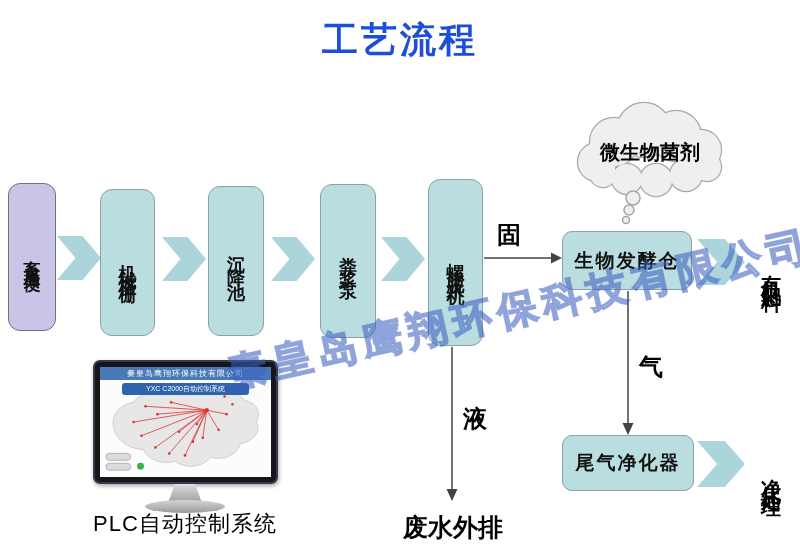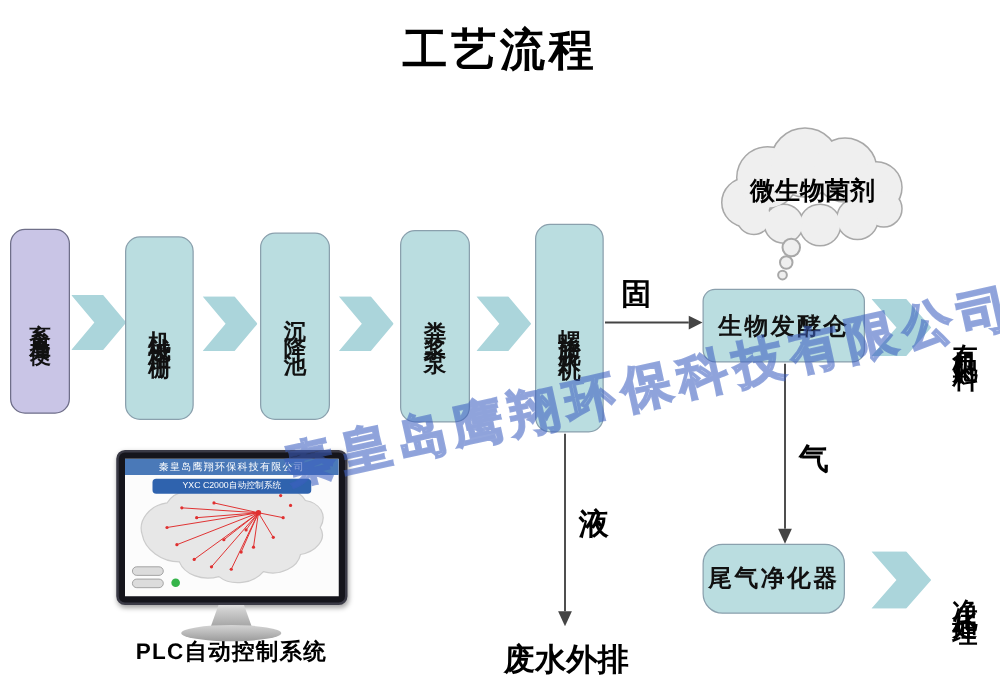--- a/index.html
+++ b/index.html
@@ -1,21 +1,21 @@
 <!DOCTYPE html>
 <html style="--stage-fill: #badde0; --stage-border: #8aa0ad; --manure-fill: #c9c5e6; --manure-border: #6f6f89; --arrow-fill: #abd5db; --cloud-fill: #efefef; --cloud-stroke: #a8a8a8; --line-color: #444444; --watermark-blue: #3c5fc0;"><head>
 <meta charset="utf-8">
 <style>
   *{box-sizing:border-box;}
   html,body{margin:0;padding:0;background:#ffffff;}
   body{font-family:"Liberation Sans","DejaVu Sans",sans-serif;}
   #canvas{position:relative;width:800px;height:558px;background:#fff;overflow:hidden;}
 
   .title{position:absolute;left:0;top:16px;width:100%;text-align:center;
-         font-size:36px;font-weight:bold;letter-spacing:3px;color:#000000;z-index:2;}
+         font-size:36px;font-weight:bold;letter-spacing:3px;color:#1d4ed8;z-index:2;}
 
   .stage{position:absolute;display:flex;align-items:center;justify-content:center;
          writing-mode:vertical-rl;text-orientation:upright;
          font-weight:bold;font-size:18px;letter-spacing:7px;color:#111;
          background:var(--stage-fill,#badde0);border:1px solid var(--stage-border,#8aa0ad);
          border-radius:12px;z-index:2;}
   .stage.manure{background:var(--manure-fill,#c9c5e6);border-color:var(--manure-border,#6f6f89);}
 
   .hbox{position:absolute;display:flex;align-items:center;justify-content:center;
         font-weight:bold;font-size:19px;letter-spacing:2px;color:#111;
@@ -25,21 +25,21 @@
   .chev{position:absolute;background:var(--arrow-fill,#abd5db);
         clip-path:polygon(0 0,58% 0,100% 50%,58% 100%,0 100%,42% 50%);z-index:1;}
 
   .vlabel{position:absolute;writing-mode:vertical-rl;text-orientation:upright;
           font-weight:bold;font-size:20px;letter-spacing:6px;color:#000;z-index:2;
           display:flex;align-items:center;justify-content:center;}
 
   .branch{position:absolute;font-weight:bold;font-size:24px;color:#000;z-index:4;}
 
   .caption{position:absolute;font-size:25px;font-weight:bold;color:#000;z-index:2;text-align:center;}
-  .caption.plain{font-weight:bold;font-size:18px;letter-spacing:1px;}
+  .caption.plain{font-weight:normal;font-size:22px;letter-spacing:1px;}
 
   .overlay{position:absolute;left:0;top:0;width:800px;height:558px;z-index:3;pointer-events:none;}
 
   .cloud-text{position:absolute;left:580px;top:139px;width:140px;text-align:center;
               font-size:20px;font-weight:bold;color:#000;z-index:4;}
 
   .watermark{position:absolute;left:228px;top:346px;transform:rotate(-12.5deg);
              transform-origin:0 50%;font-size:40px;font-weight:bold;letter-spacing:6px;
              white-space:nowrap;color:rgba(80,110,220,0.07);
              -webkit-text-stroke:1.6px rgba(60,95,192,0.55);z-index:6;pointer-events:none;}
@@ -85,21 +85,21 @@
   <div class="chev" style="left:381px;top:237px;width:44px;height:44px;"></div>
 
   <div class="stage" style="left:428px;top:179px;width:55px;height:167px;letter-spacing:6px;">螺旋脱水机</div>
 
   <div class="hbox" style="left:562px;top:231px;width:130px;height:59px;">生物发酵仓</div>
 
   <div class="chev" style="left:697px;top:239px;width:48px;height:46px;"></div>
 
   <div class="vlabel" style="left:755px;top:213px;width:34px;height:115px;">有机肥料</div>
 
-  <div class="hbox" style="left:562px;top:435px;width:114px;height:56px;border-radius:16px;">尾气净化器</div>
+  <div class="hbox" style="left:562px;top:435px;width:132px;height:56px;">尾气净化器</div>
 
   <div class="chev" style="left:697px;top:441px;width:48px;height:46px;"></div>
 
   <div class="vlabel" style="left:755px;top:417px;width:34px;height:115px;">净化处理</div>
 
   <div class="branch" style="left:497px;top:219px;">固</div>
   <div class="branch" style="left:639px;top:351px;">气</div>
   <div class="branch" style="left:463px;top:403px;">液</div>
 
   <div class="caption" style="left:397px;top:511px;width:112px;">废水外排</div>

